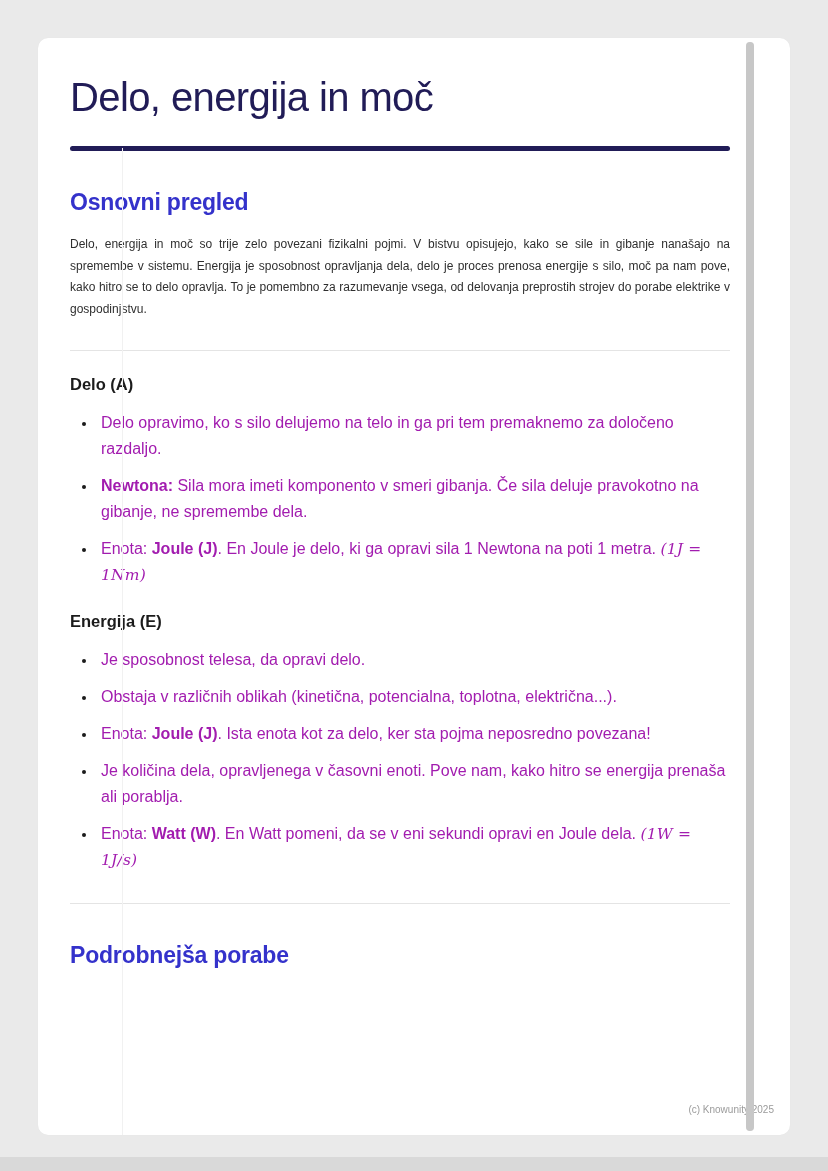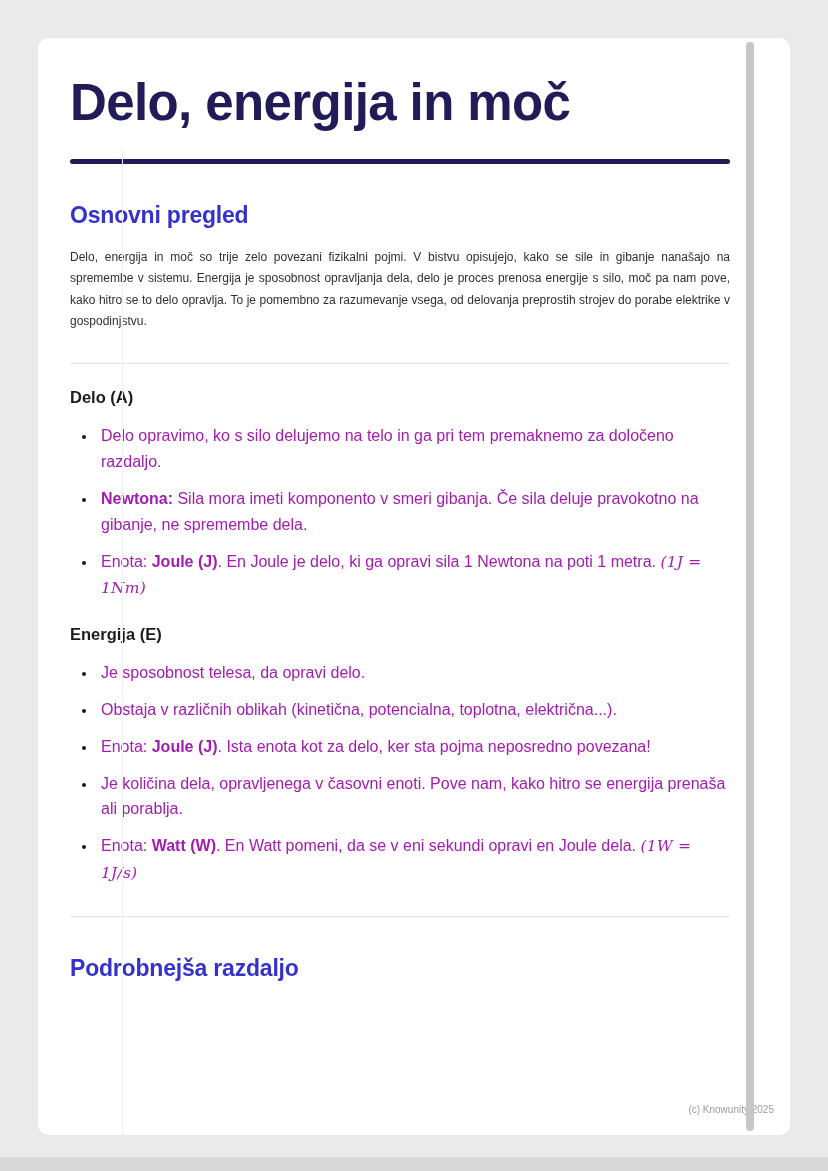--- a/index.html
+++ b/index.html
@@ -53,22 +53,22 @@
   .scrollbar-thumb {
     position: absolute;
     top: 0;
     right: 0;
     width: 8px;
     height: 100%;
     border-radius: 4px;
     background: #c7c7c7;
   }
   h1 {
-    font-size: 51px;
-    font-weight: 700;
+    font-size: 40px;
+    font-weight: 400;
     letter-spacing: -0.6px;
     color: #211c57;
     line-height: 1.15;
   }
   .title-rule {
     height: 5px;
     background: #211c57;
     border-radius: 3px;
     margin-top: 26px;
   }
@@ -174,21 +174,21 @@
       <li>
         <span>Je količina dela, opravljenega v časovni enoti. Pove nam, kako hitro se energija prenaša ali porablja.</span>
       </li>
       <li>
         <span>Enota: </span><span class="bold">Watt (W)</span><span>. En Watt pomeni, da se v eni sekundi opravi en Joule dela. </span><span class="math">(1W = 1J/s)</span>
       </li>
     </ul>
 
     <hr class="divider">
 
-    <h2>Podrobnejša razdaljo</h2>
+    <h2>Podrobnejša porabe</h2>
 
     <div class="footer-note">(c) Knowunity 2025</div>
 
     <div class="scrollbar-track">
       <div class="scrollbar-thumb"></div>
     </div>
   </div>
 </div>
 
 </body></html>

